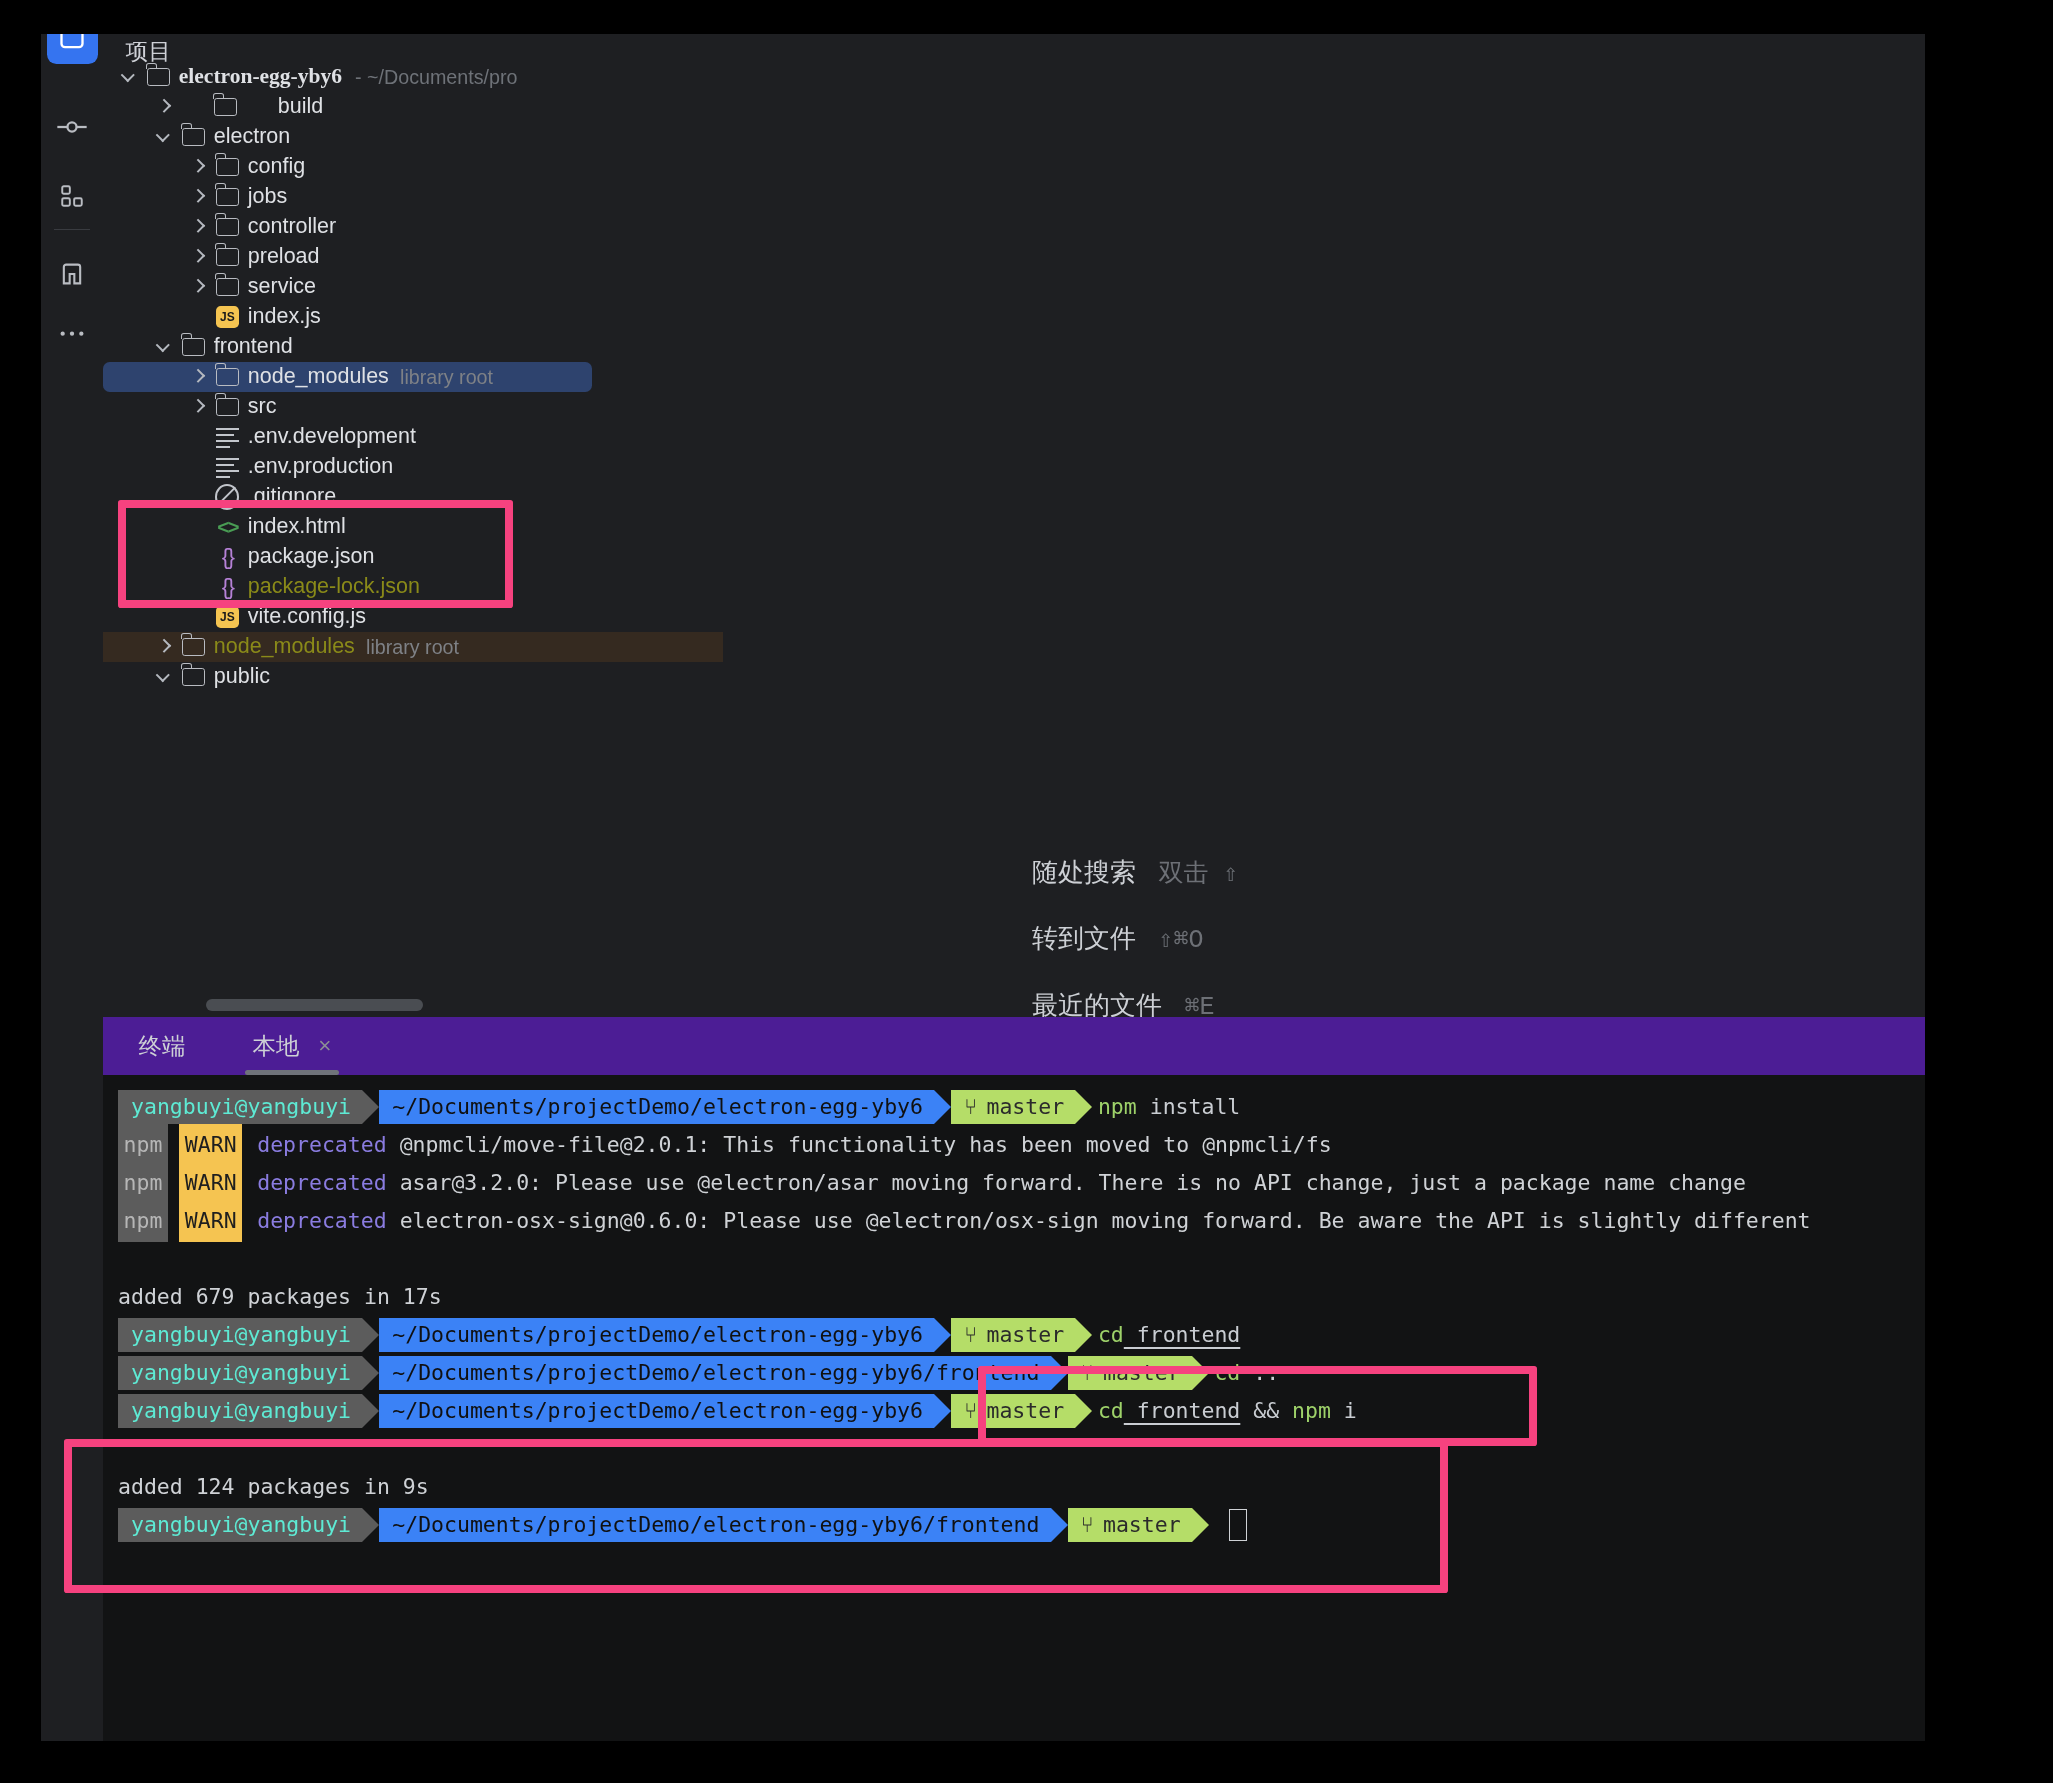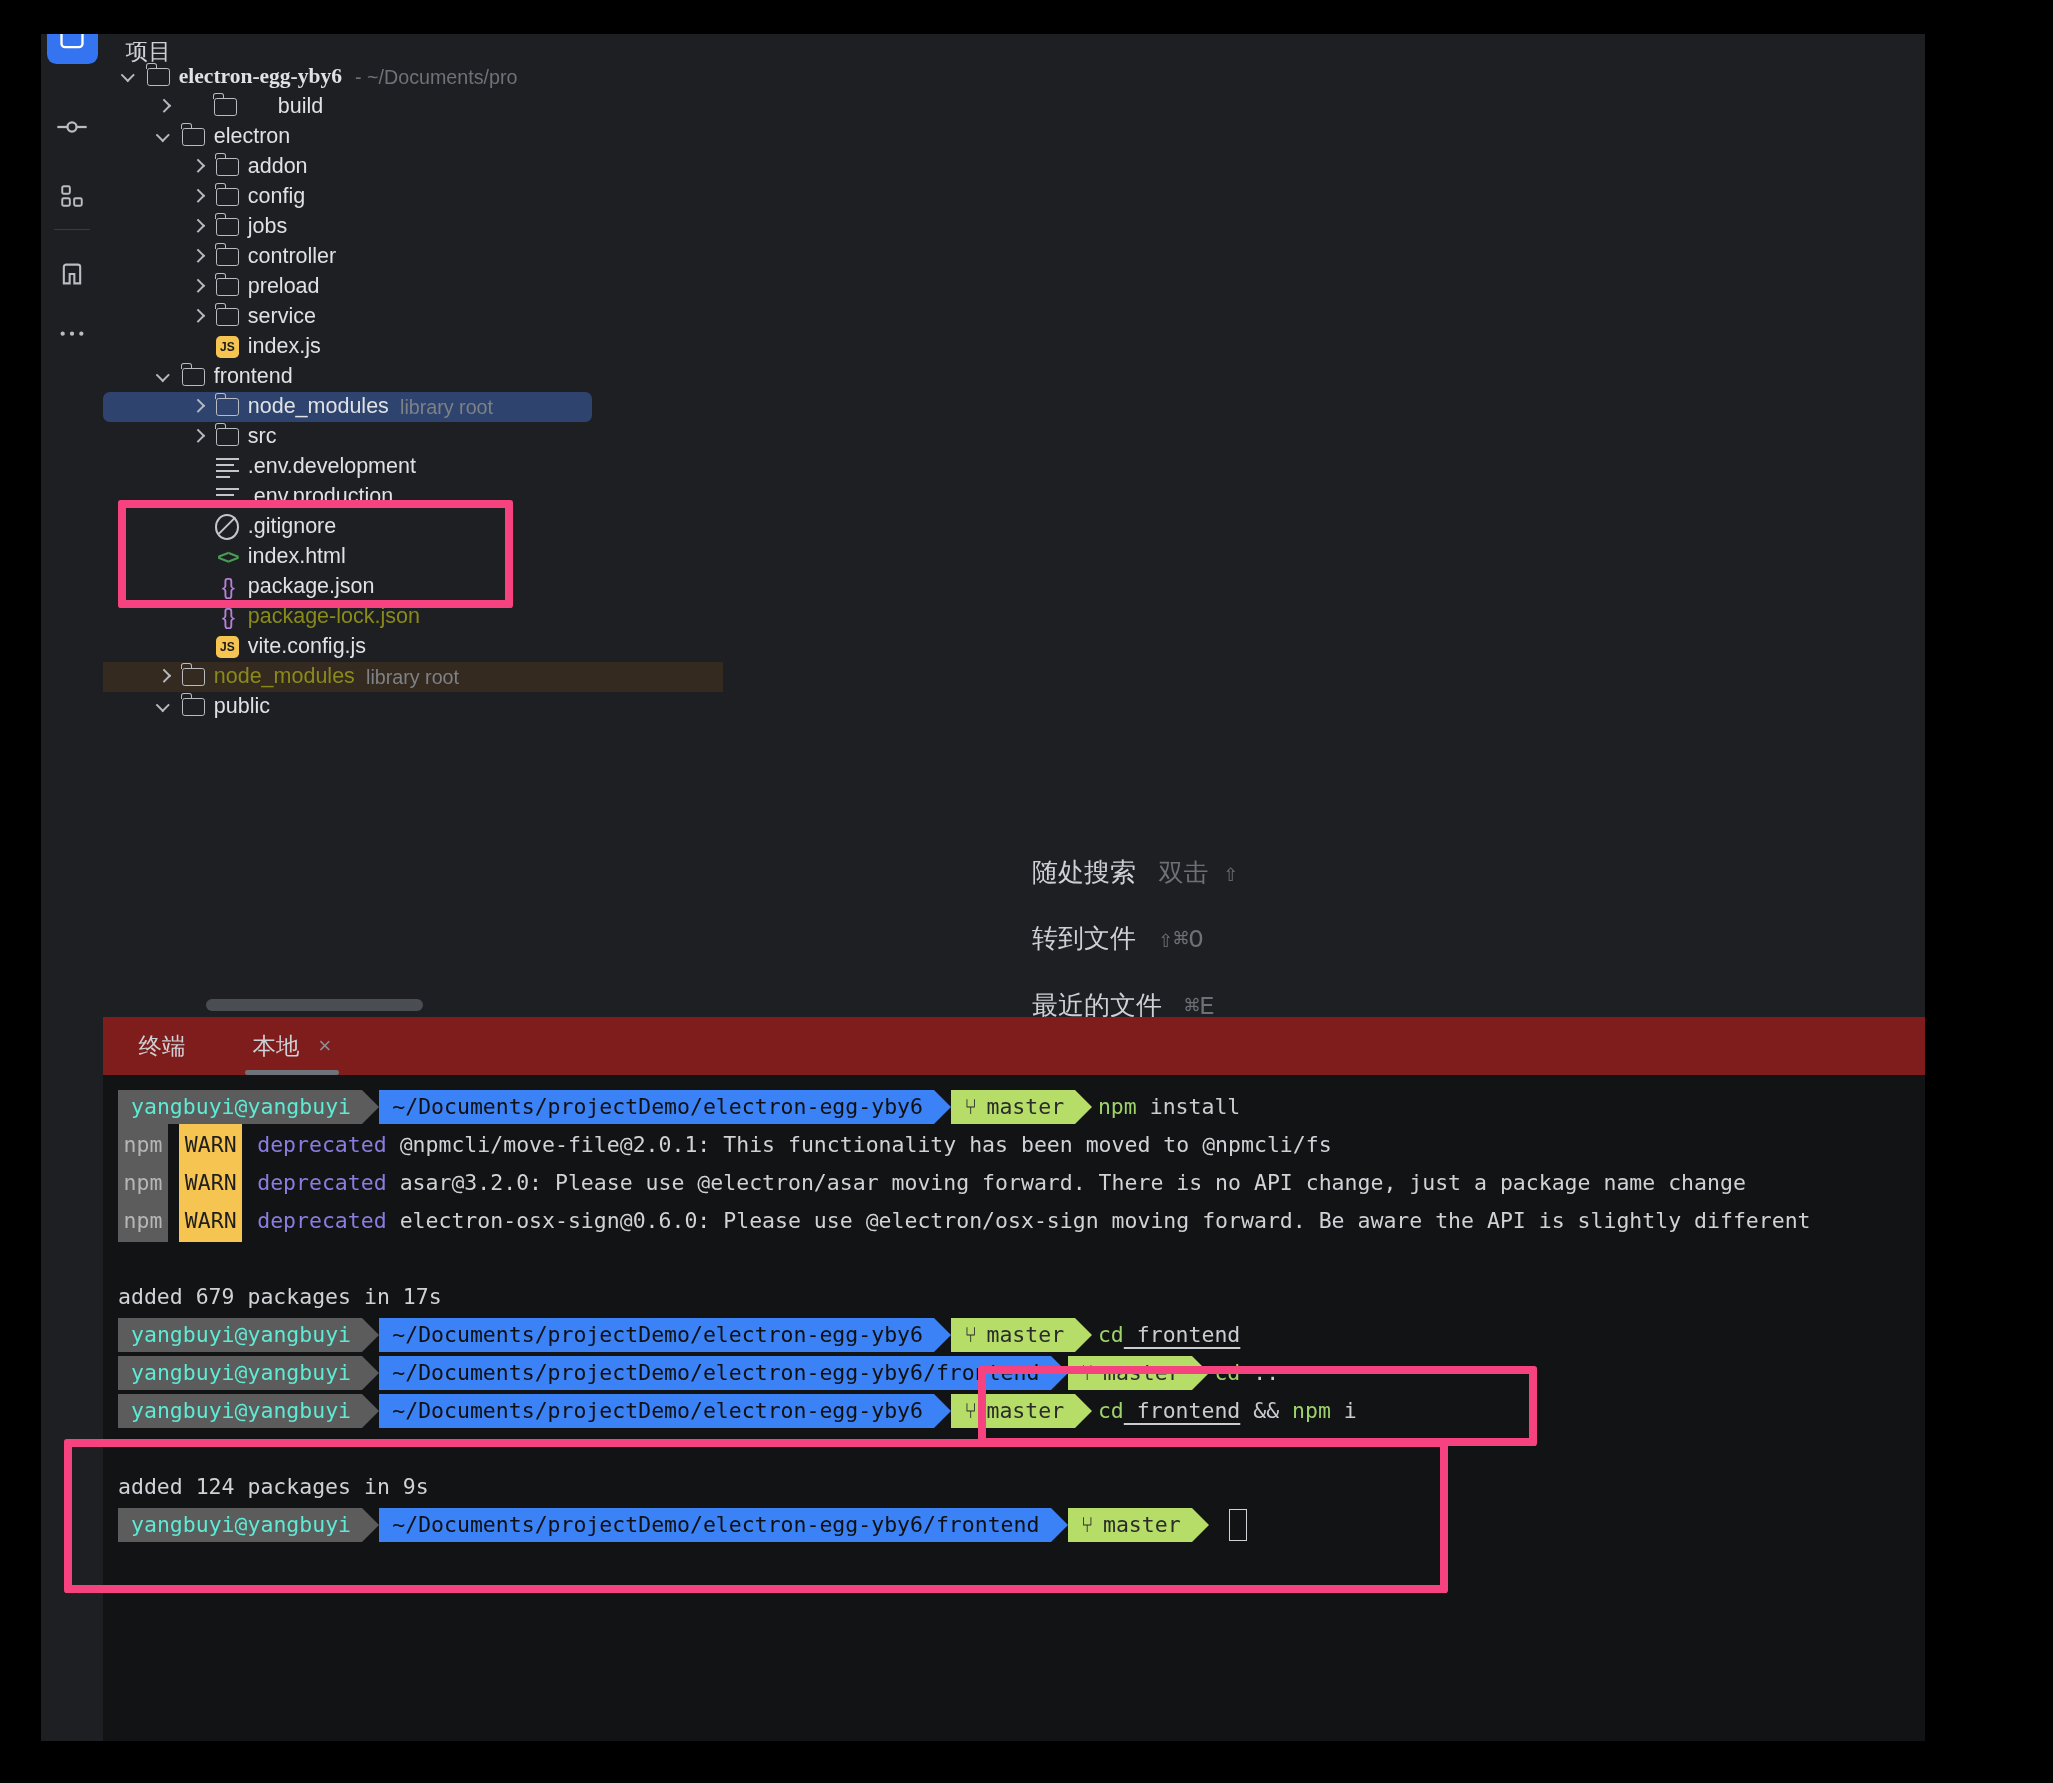--- a/index.html
+++ b/index.html
@@ -110,21 +110,21 @@
     position:absolute;display:flex;align-items:baseline;
     font-size:26px;color:#cdd0d5;white-space:nowrap;
   }
   .tipkey{color:#6d7076;font-size:25px;margin-left:22.5px;}
 
   
   #terminal{
     position:absolute;left:62px;top:983px;right:0;bottom:0;background:#121314;
   }
   #term-tabs{
-    position:absolute;left:0;top:0;width:100%;height:58px;background:#7f1d1d;
+    position:absolute;left:0;top:0;width:100%;height:58px;background:#4c1d95;
     display:flex;align-items:center;
   }
   .ttab{
     position:relative;height:58px;display:flex;align-items:center;
     padding:0 20.6px;font-size:23.4px;color:#cdd0d5;
   }
   .ttab.active::after{
     content:"";position:absolute;left:13px;right:13px;bottom:0;height:4.7px;
     background:#6f737a;border-radius:2.8px;
   }
@@ -228,27 +228,20 @@
             <span class="ico">
               <span class="folder"></span>
             </span>
             <span class="lbl">electron</span>
           </div>
           <div class="row" style="padding-left: 86px;">
             <span class="chev"></span>
             <span class="ico">
               <span class="folder"></span>
             </span>
-            <span class="lbl">addon</span>
-          </div>
-          <div class="row" style="padding-left: 86px;">
-            <span class="chev"></span>
-            <span class="ico">
-              <span class="folder"></span>
-            </span>
             <span class="lbl">config</span>
           </div>
           <div class="row" style="padding-left: 86px;">
             <span class="chev"></span>
             <span class="ico">
               <span class="folder"></span>
             </span>
             <span class="lbl">jobs</span>
           </div>
           <div class="row" style="padding-left: 86px;">

